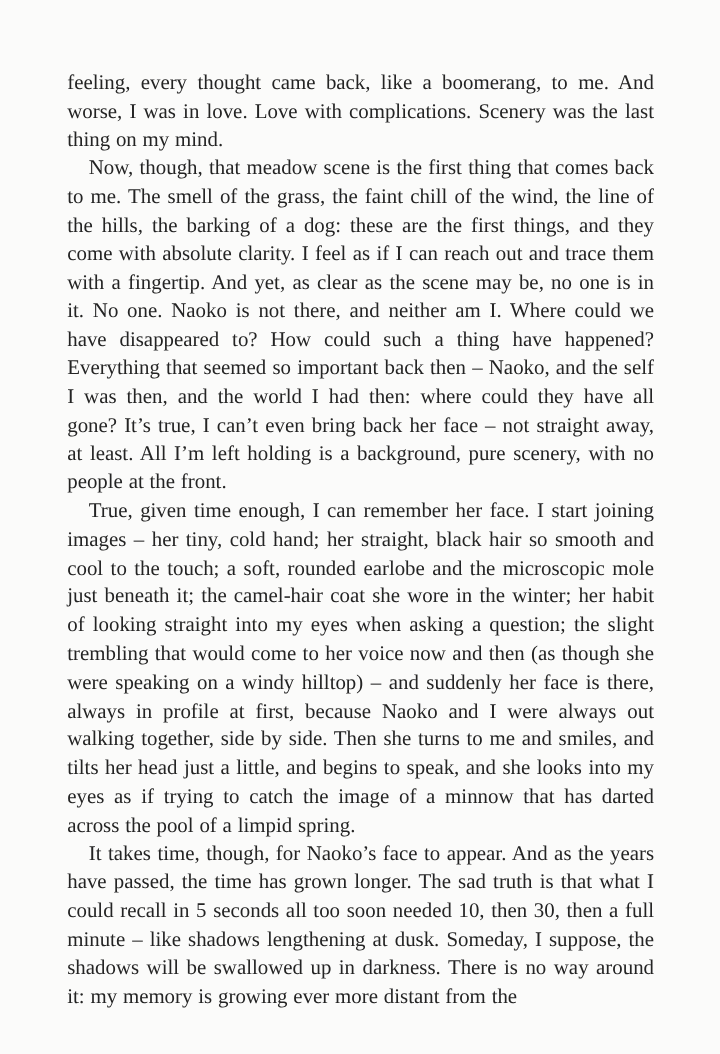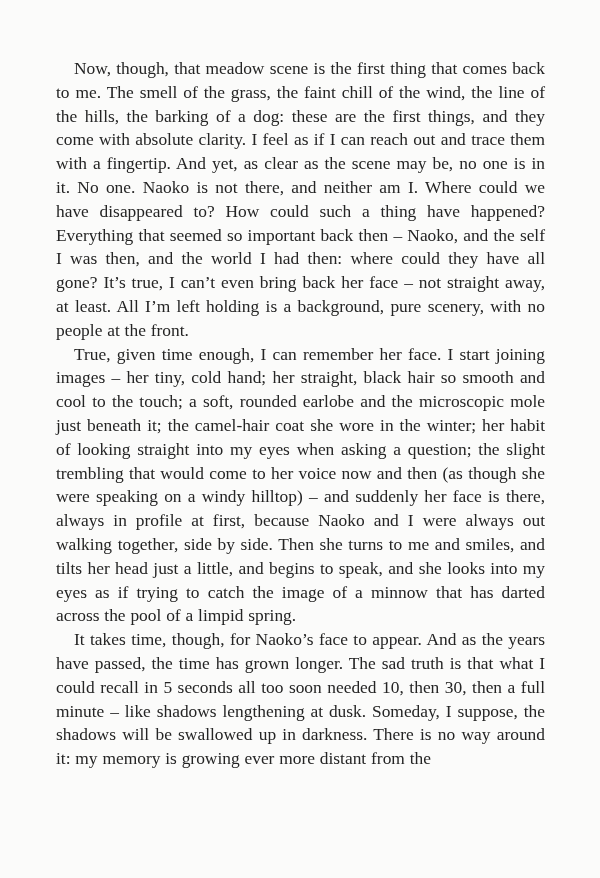--- a/index.html
+++ b/index.html
@@ -36,17 +36,18 @@
   }
   .text-column p.continuation {
     text-indent: 0;
   }
 </style>
 </head>
 <body>
 
 <div class="book-page">
   <div class="text-column">
+    <p class="continuation">feeling, every thought came back, like a boomerang, to me. And worse, I was in love. Love with complications. Scenery was the last thing on my mind.</p>
     <p>Now, though, that meadow scene is the first thing that comes back to me. The smell of the grass, the faint chill of the wind, the line of the hills, the barking of a dog: these are the first things, and they come with absolute clarity. I feel as if I can reach out and trace them with a fingertip. And yet, as clear as the scene may be, no one is in it. No one. Naoko is not there, and neither am I. Where could we have disappeared to? How could such a thing have happened? Everything that seemed so important back then – Naoko, and the self I was then, and the world I had then: where could they have all gone? It’s true, I can’t even bring back her face – not straight away, at least. All I’m left holding is a background, pure scenery, with no people at the front.</p>
     <p>True, given time enough, I can remember her face. I start joining images – her tiny, cold hand; her straight, black hair so smooth and cool to the touch; a soft, rounded earlobe and the microscopic mole just beneath it; the camel-hair coat she wore in the winter; her habit of looking straight into my eyes when asking a question; the slight trembling that would come to her voice now and then (as though she were speaking on a windy hilltop) – and suddenly her face is there, always in profile at first, because Naoko and I were always out walking together, side by side. Then she turns to me and smiles, and tilts her head just a little, and begins to speak, and she looks into my eyes as if trying to catch the image of a minnow that has darted across the pool of a limpid spring.</p>
     <p>It takes time, though, for Naoko’s face to appear. And as the years have passed, the time has grown longer. The sad truth is that what I could recall in 5 seconds all too soon needed 10, then 30, then a full minute – like shadows lengthening at dusk. Someday, I suppose, the shadows will be swallowed up in darkness. There is no way around it: my memory is growing ever more distant from the</p>
   </div>
 </div>
 
 </body></html>

